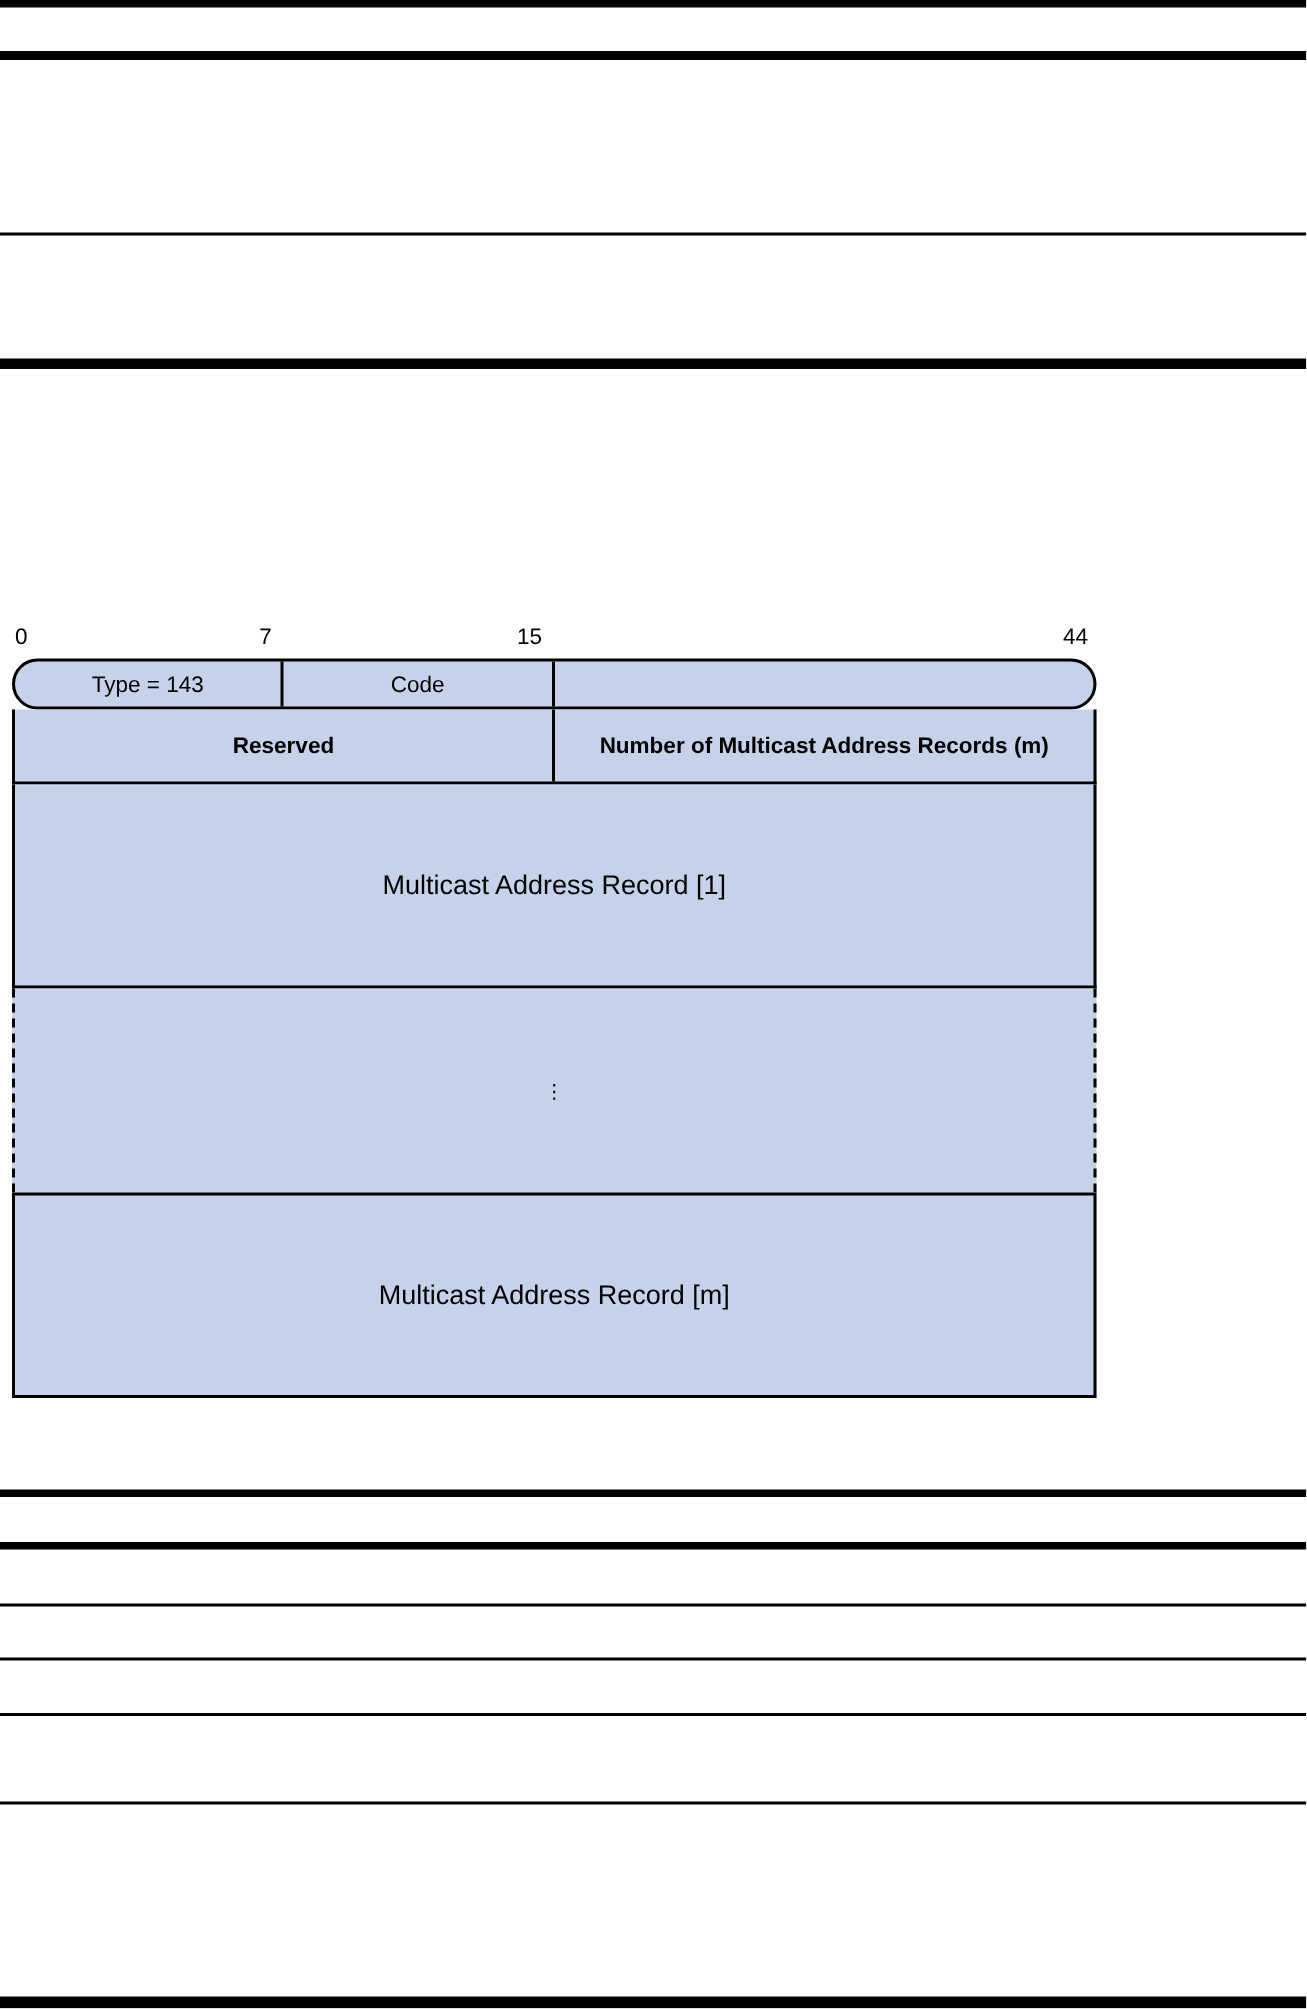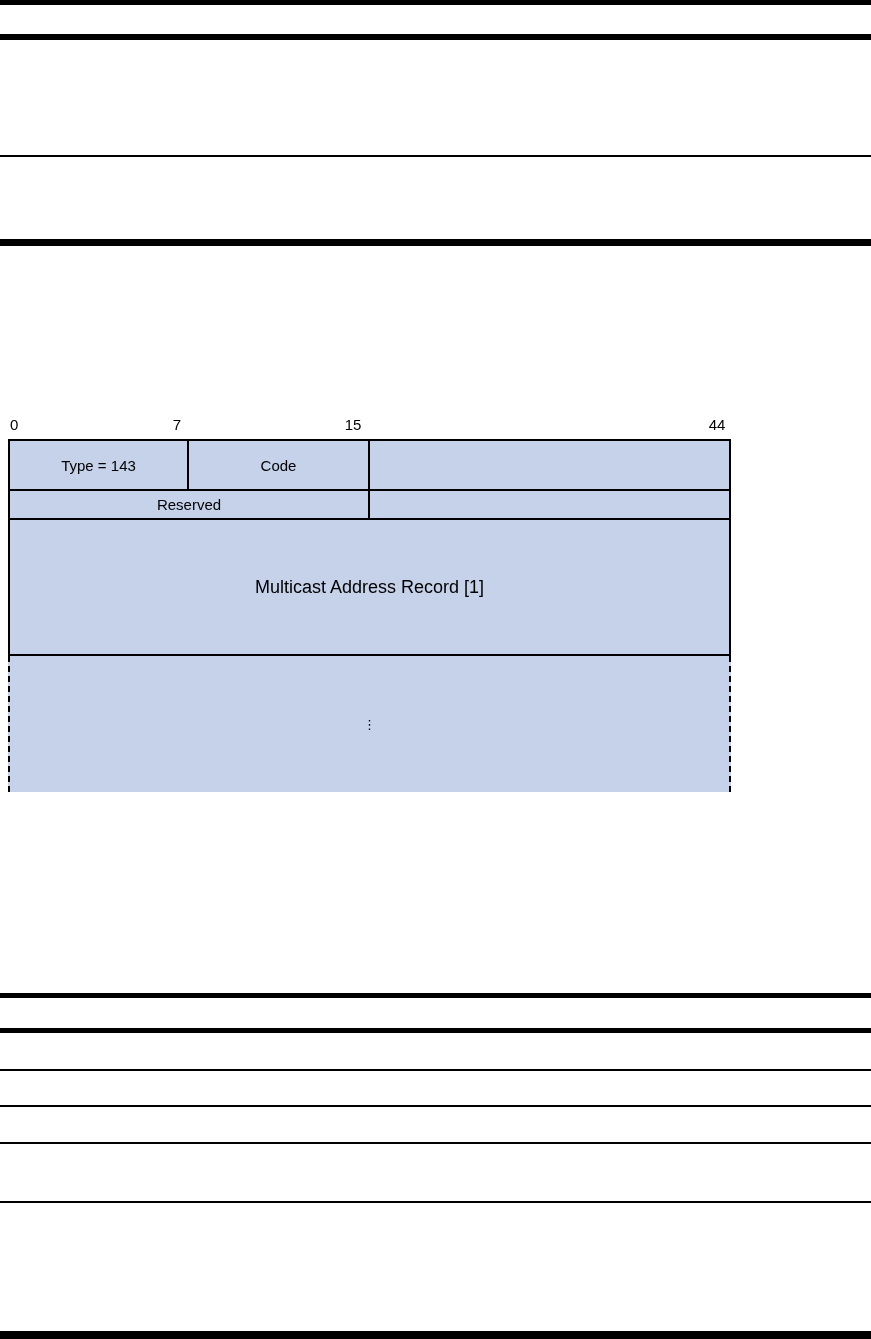--- a/index.html
+++ b/index.html
@@ -58,22 +58,22 @@
 
   .prow {
     display: flex;
     width: 723px;
     background: var(--diagram-fill);
     border-left: 2px solid var(--diagram-border);
     border-right: 2px solid var(--diagram-border);
     border-bottom: 2px solid var(--diagram-border);
   }
   .prow-first { border-top: 2px solid var(--diagram-border); }
-  .prow-1 { height: 52px; }
-  .prow-2 { height: 29px; }
+  .prow-1 { height: 34px; border-radius: 17px; }
+  .prow-2 { height: 50px; font-weight: bold; }
   .prow-3 { height: 136px; }
   .prow-4 {
     height: 136px;
     border-left: 2px dashed var(--diagram-border);
     border-right: 2px dashed var(--diagram-border);
     border-bottom: none;
   }
   .prow-5 { height: 137px; border-top: 2px solid var(--diagram-border); }
   .pcell {
     display: flex;
@@ -122,30 +122,34 @@
       <span class="bit-label bit-label-31">44</span>
     </div>
 
     <div class="prow prow-first prow-1">
       <div class="pcell w-type">Type = 143</div>
       <div class="pcell w-code">Code</div>
     </div>
 
     <div class="prow prow-2">
       <div class="pcell w-reserved">Reserved</div>
+      <div class="pcell pcell-last">Number of Multicast Address Records (m)</div>
     </div>
 
     <div class="prow prow-3">
       <div class="record-cell">Multicast Address Record [1]</div>
     </div>
 
     <div class="prow prow-4">
       <div class="ellipsis-cell">⋮</div>
     </div>
 
+    <div class="prow prow-5">
+      <div class="record-cell">Multicast Address Record [m]</div>
+    </div>
 
   </div>
 
   <div class="rule rule-bot-1"></div>
   <div class="rule rule-bot-2"></div>
   <div class="rule rule-bot-3"></div>
   <div class="rule rule-bot-4"></div>
   <div class="rule rule-bot-5"></div>
   <div class="rule rule-bot-6"></div>
   <div class="rule rule-footer"></div>

